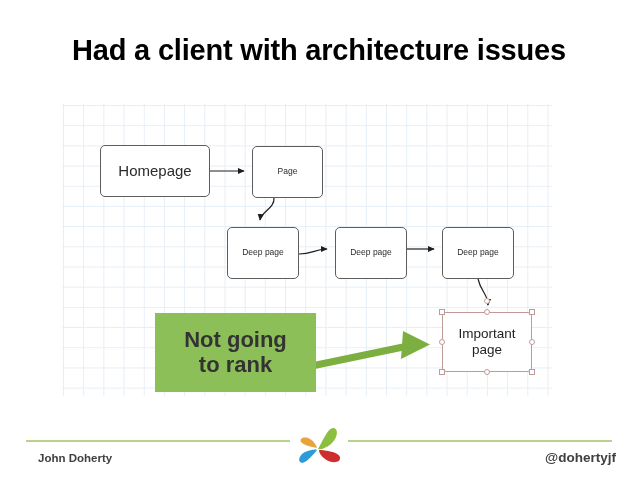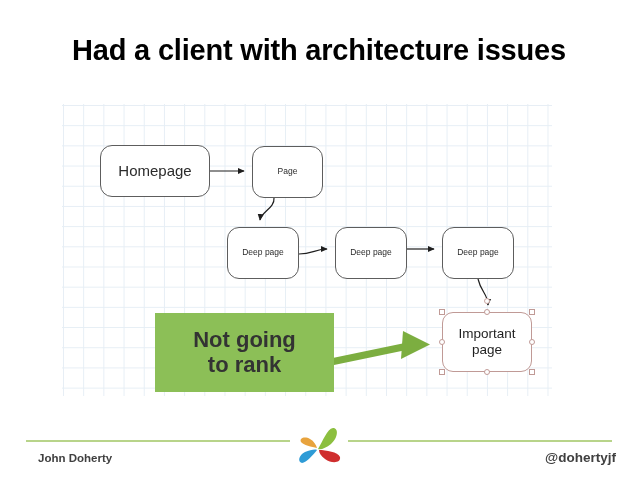--- a/index.html
+++ b/index.html
@@ -50,21 +50,21 @@
   #edges {
     position: absolute;
     inset: 0;
   }
 
   .node {
     position: absolute;
     box-sizing: border-box;
     background: #ffffff;
     border: 1.3px solid #5d5d5d;
-    border-radius: 12px;
+    border-radius: 5px;
     display: flex;
     align-items: center;
     justify-content: center;
     color: #2b2b2b;
     text-align: center;
     line-height: 1.15;
   }
   .node-label { pointer-events: none; }
 
   #node-homepage {
@@ -85,21 +85,21 @@
   }
   #node-deep-3 {
     left: 380px; top: 123px; width: 72px; height: 52px;
     font-size: 8.5px;
   }
 
   
   #node-important {
     left: 380px; top: 208px; width: 90px; height: 60px;
     border: 1.1px solid #c09a96;
-    border-radius: 11px;
+    border-radius: 4px;
     font-size: 13.5px;
     color: #1f1f1f;
     flex-direction: column;
     z-index: 4;
   }
   .handle {
     position: absolute;
     width: 6px; height: 6px;
     background: #ffffff;
     border: 1px solid #c09a96;
@@ -112,21 +112,21 @@
     width: 6px; height: 6px;
     border-radius: 50%;
     border: 1px solid #c9a6a2;
   }
 
   
   #callout {
     position: absolute;
     left: 155px;
     top: 313px;
-    width: 179px;
+    width: 161px;
     height: 79px;
     background: #8cbf57;
     display: flex;
     align-items: center;
     justify-content: center;
     z-index: 5;
   }
   #callout-text {
     font-size: 22px;
     font-weight: bold;

